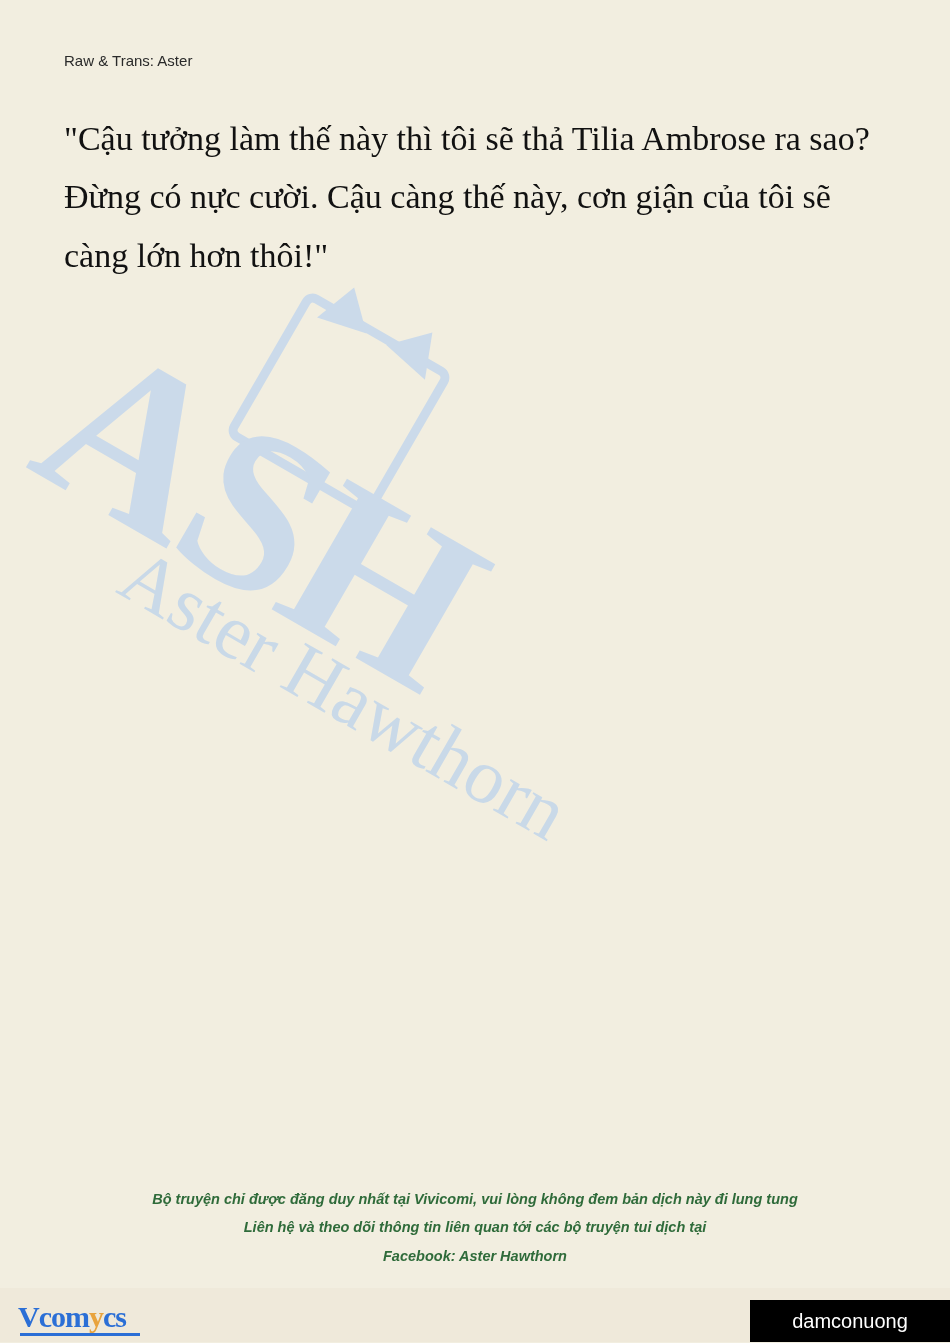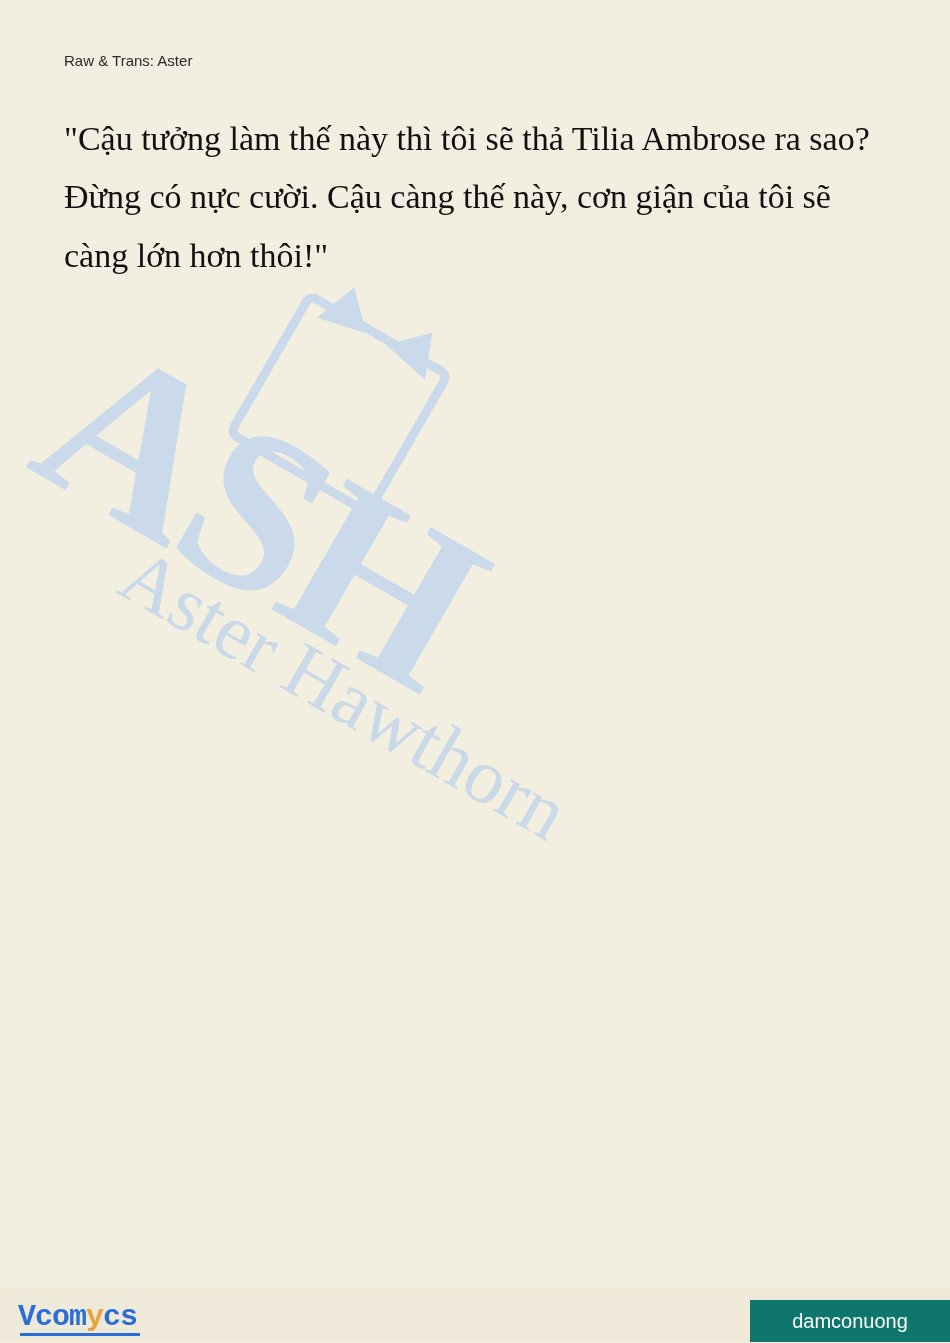--- a/index.html
+++ b/index.html
@@ -135,21 +135,21 @@
     bottom: 0;
     width: 950px;
     height: 54px;
     background: #efe9da;
     z-index: 4;
   }
   .brand {
     position: absolute;
     left: 18px;
     bottom: 8px;
-    font-family: Liberation Mono, monospace;
+    font-family: Liberation Serif, serif;
     font-size: 30px;
     font-weight: bold;
     color: #2b6fd6;
     letter-spacing: -1px;
     line-height: 34px;
     z-index: 5;
   }
   .brand .y { color: #e8a33d; }
   .brand-underline {
     position: absolute;
@@ -159,21 +159,21 @@
     height: 3px;
     background: #2b6fd6;
     z-index: 5;
   }
   .corner-tag {
     position: absolute;
     right: 0;
     bottom: 0;
     width: 200px;
     height: 42px;
-    background: #0f766e;
+    background: #000000;
     color: #ffffff;
     font-family: "Liberation Sans", sans-serif;
     font-size: 20px;
     display: flex;
     align-items: center;
     justify-content: center;
     z-index: 6;
   }
 </style>
 </head>
@@ -186,20 +186,25 @@
   <div class="watermark">
     <div class="wm-cat"></div>
     <div class="wm-mark">ASH</div>
     <div class="wm-text">Aster Hawthorn</div>
   </div>
 
   <div class="content">
     <p class="para">"Cậu tưởng làm thế này thì tôi sẽ thả Tilia Ambrose ra sao? Đừng có nực cười. Cậu càng thế này, cơn giận của tôi sẽ càng lớn hơn thôi!"</p>
   </div>
 
+  <div class="footer-note">
+    <div>Bộ truyện chỉ được đăng duy nhất tại Vivicomi, vui lòng không đem bản dịch này đi lung tung</div>
+    <div>Liên hệ và theo dõi thông tin liên quan tới các bộ truyện tui dịch tại</div>
+    <div>Facebook: Aster Hawthorn</div>
+  </div>
 
   <div class="bottom-bar"></div>
 
   <div class="brand"><span>Vcom</span><span class="y">y</span><span>cs</span></div>
   <div class="brand-underline"></div>
 
   <div class="corner-tag">damconuong</div>
 
 </div>
 

